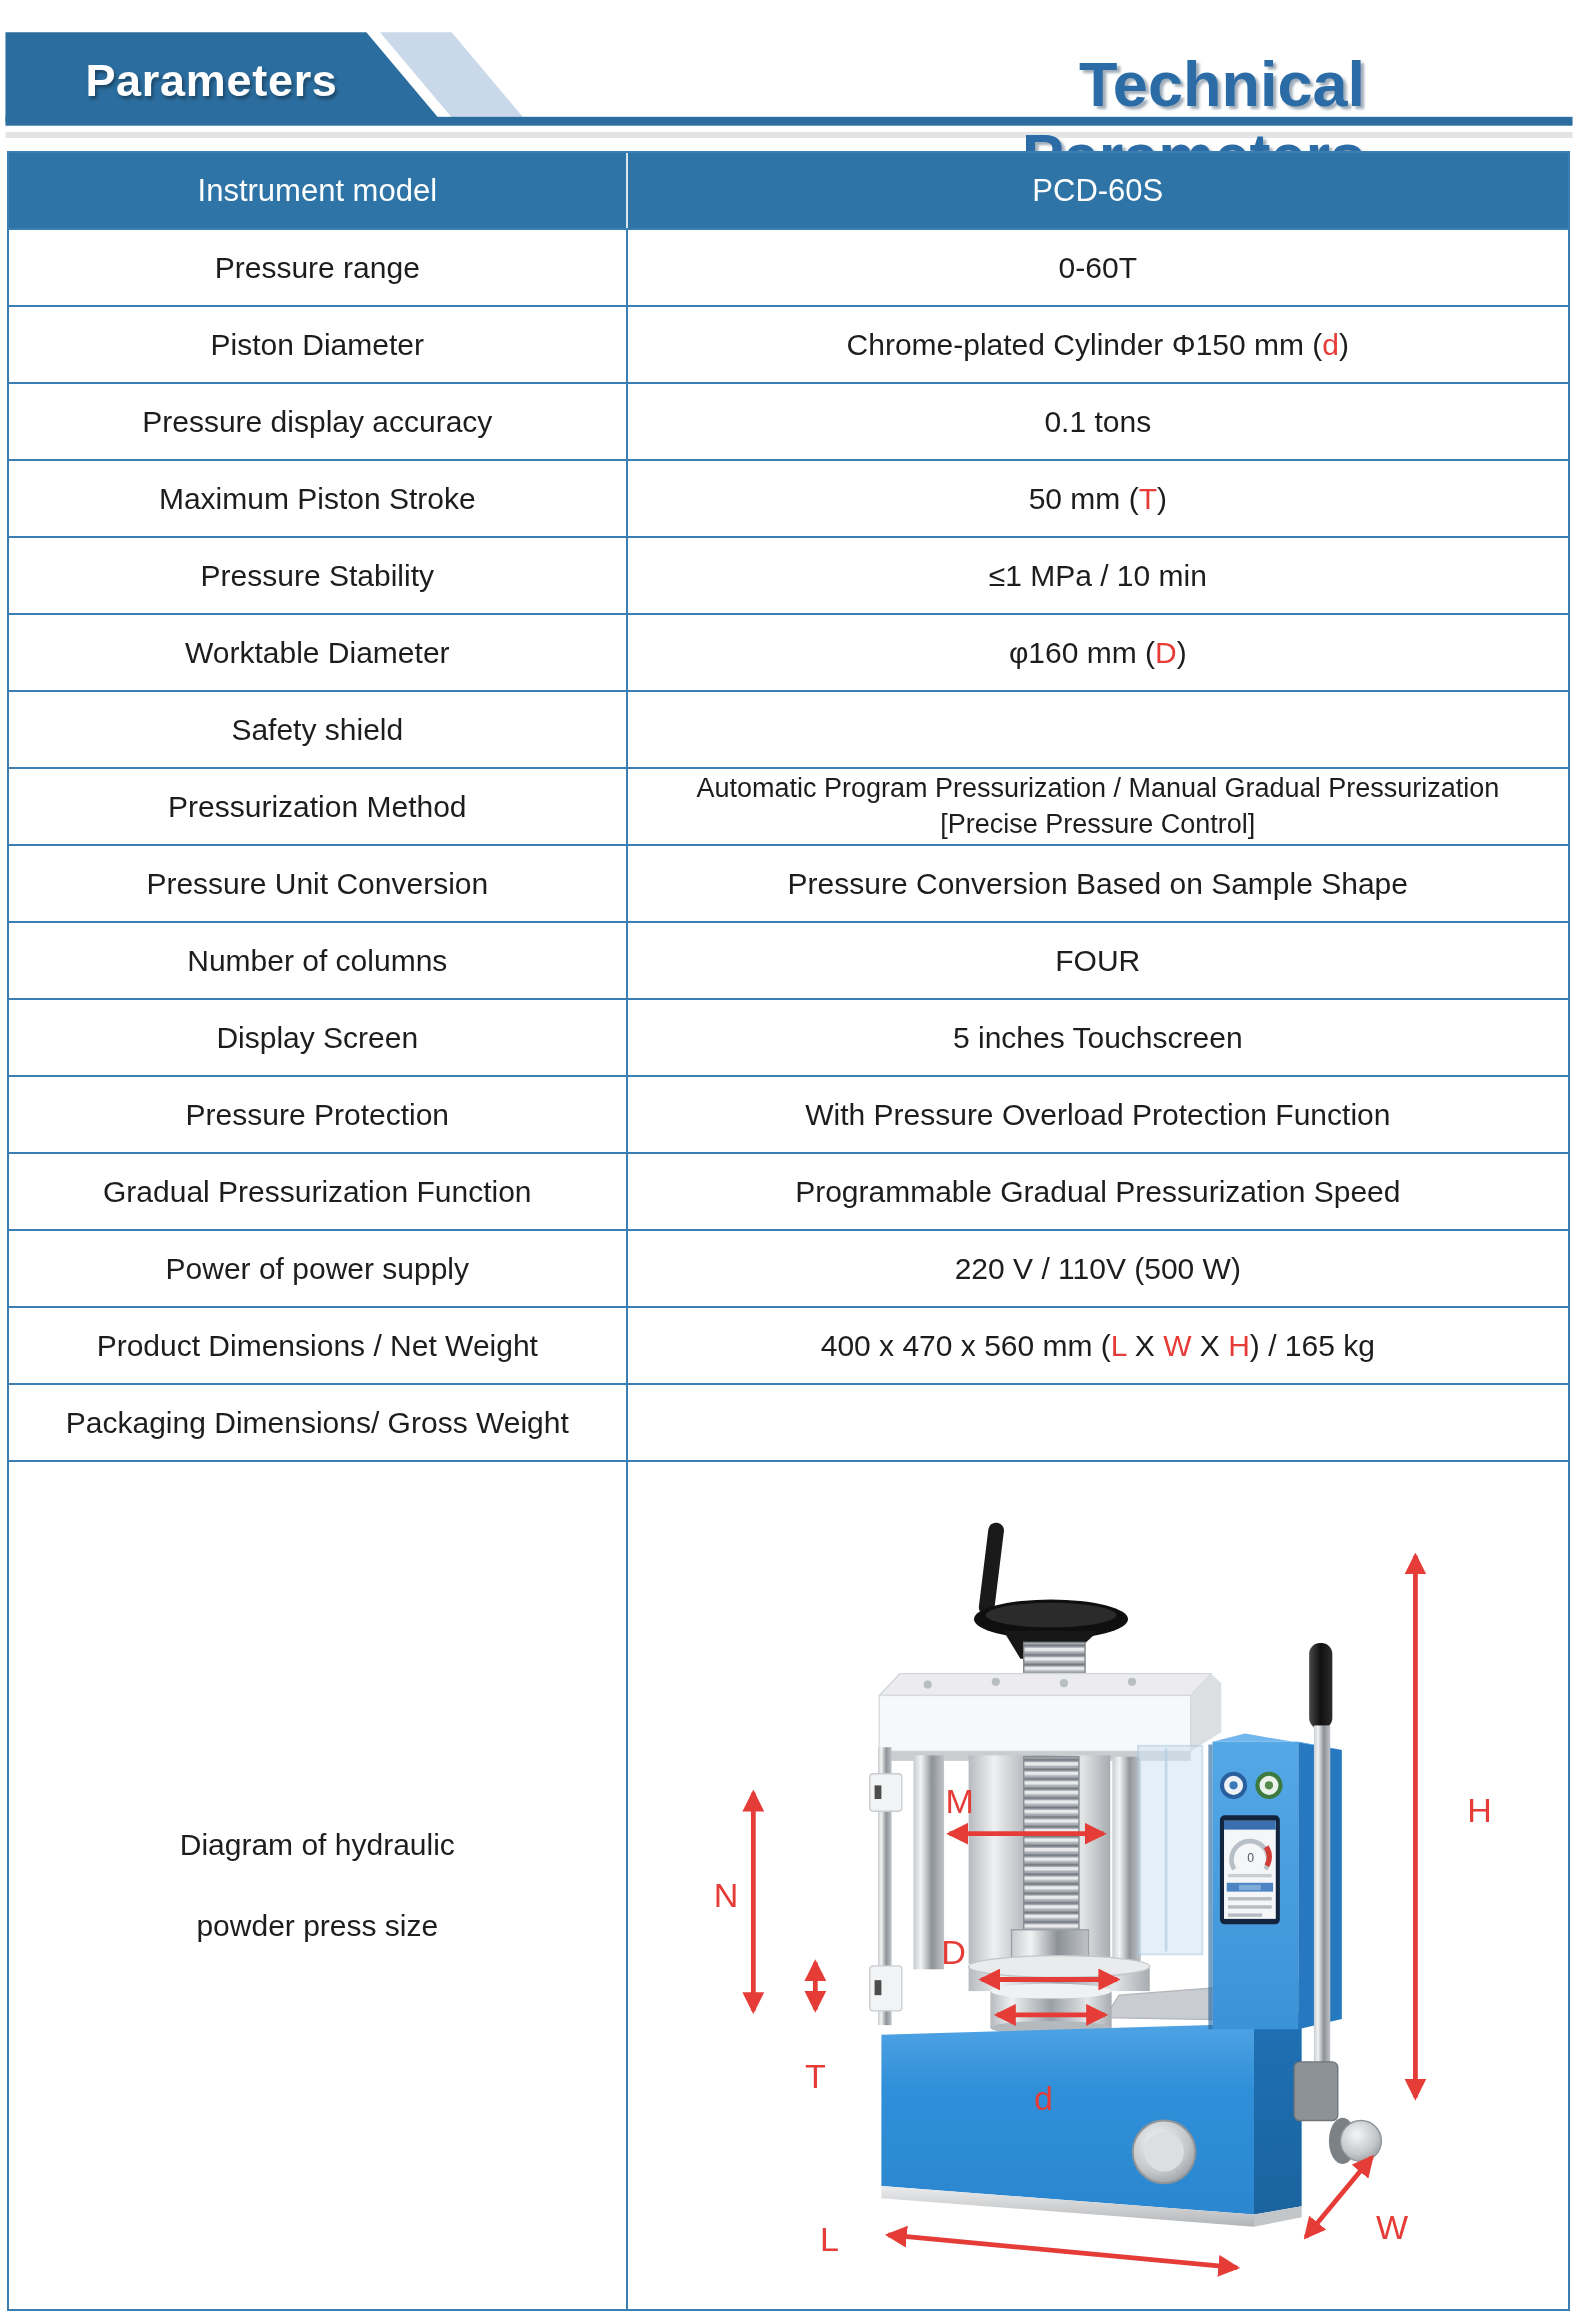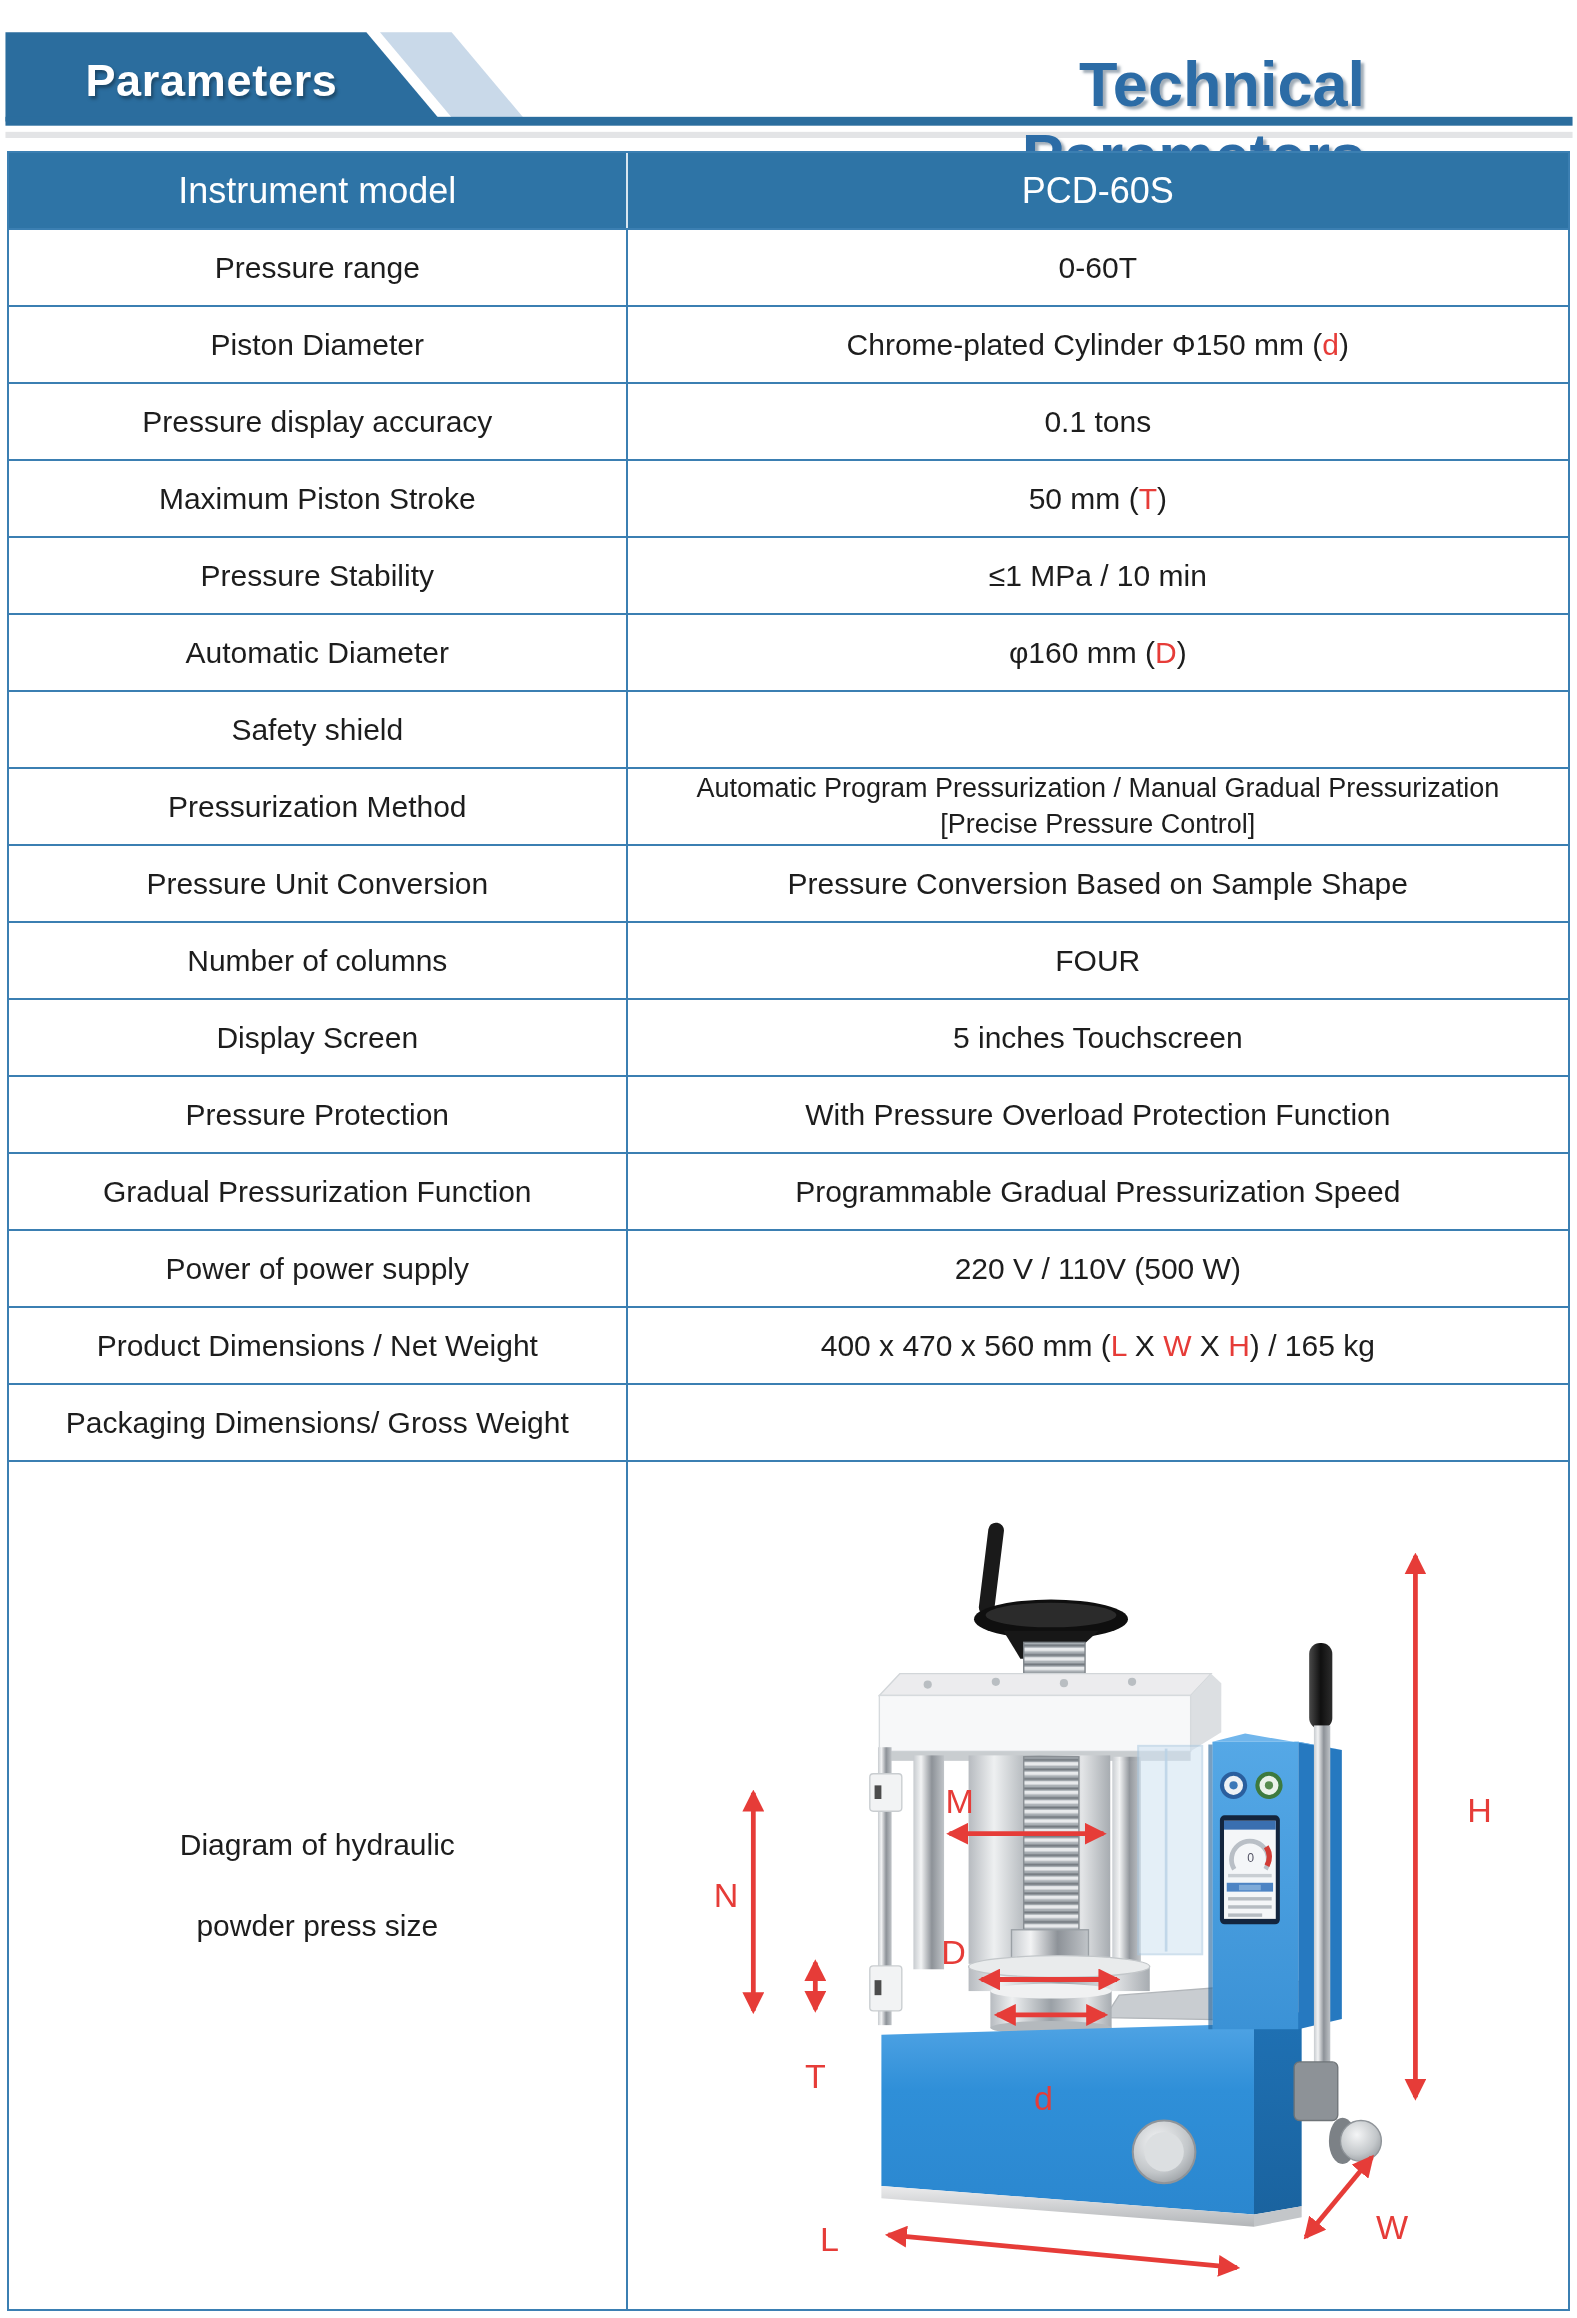--- a/index.html
+++ b/index.html
@@ -18,21 +18,21 @@
   
   .ptable{position:absolute;left:6.8px;top:151px;width:1559px;height:2156px;
       border:2px solid #3b7fb2;display:flex;flex-direction:column;background:#ffffff;}
   .t-row{display:flex;flex:0 0 75px;border-top:2px solid #3b7fb2;min-height:0;}
   .t-row.header{flex:0 0 75px;border-top:none;background:#2e74a6;}
   .t-row.diagram-row{flex:1 1 auto;}
   .cell{display:flex;align-items:center;justify-content:center;text-align:center;
       font-size:30px;color:#1d1d1d;line-height:1.2;}
   .cell-label{width:617px;flex:0 0 617px;border-right:2.7px solid #3b7fb2;}
   .cell-value{flex:1 1 auto;padding:0 30px;}
-  .t-row.header .cell{color:#ffffff;font-size:36px;}
+  .t-row.header .cell{color:#ffffff;font-size:31px;}
   .t-row.header .cell-label{border-right-color:#d8e6f0;}
   .cell-value.small{font-size:27px;line-height:1.3;padding:0 41px;}
   .red{color:#e63c38;}
 
   
   .diagram-label{flex-direction:column;gap:45px;}
   .diagram-cell{position:relative;padding:0;}
   .diagram-cell svg{position:absolute;left:0;top:0;width:100%;height:100%;}
   text.dim{font-family:"Liberation Sans",sans-serif;font-size:50px;fill:#e63c38;}
 </style>
@@ -81,21 +81,21 @@
           <span><span>50 mm (</span><span class="red">T</span><span>)</span></span>
         </div>
       </div>
       <div class="t-row">
         <div class="cell cell-label">Pressure Stability</div>
         <div class="cell cell-value">
           <span><span>≤1 MPa / 10 min</span></span>
         </div>
       </div>
       <div class="t-row">
-        <div class="cell cell-label">Automatic Diameter</div>
+        <div class="cell cell-label">Worktable Diameter</div>
         <div class="cell cell-value">
           <span><span>φ160 mm (</span><span class="red">D</span><span>)</span></span>
         </div>
       </div>
       <div class="t-row">
         <div class="cell cell-label">Safety shield</div>
       </div>
       <div class="t-row">
         <div class="cell cell-label">Pressurization Method</div>
         <div class="cell cell-value small">

